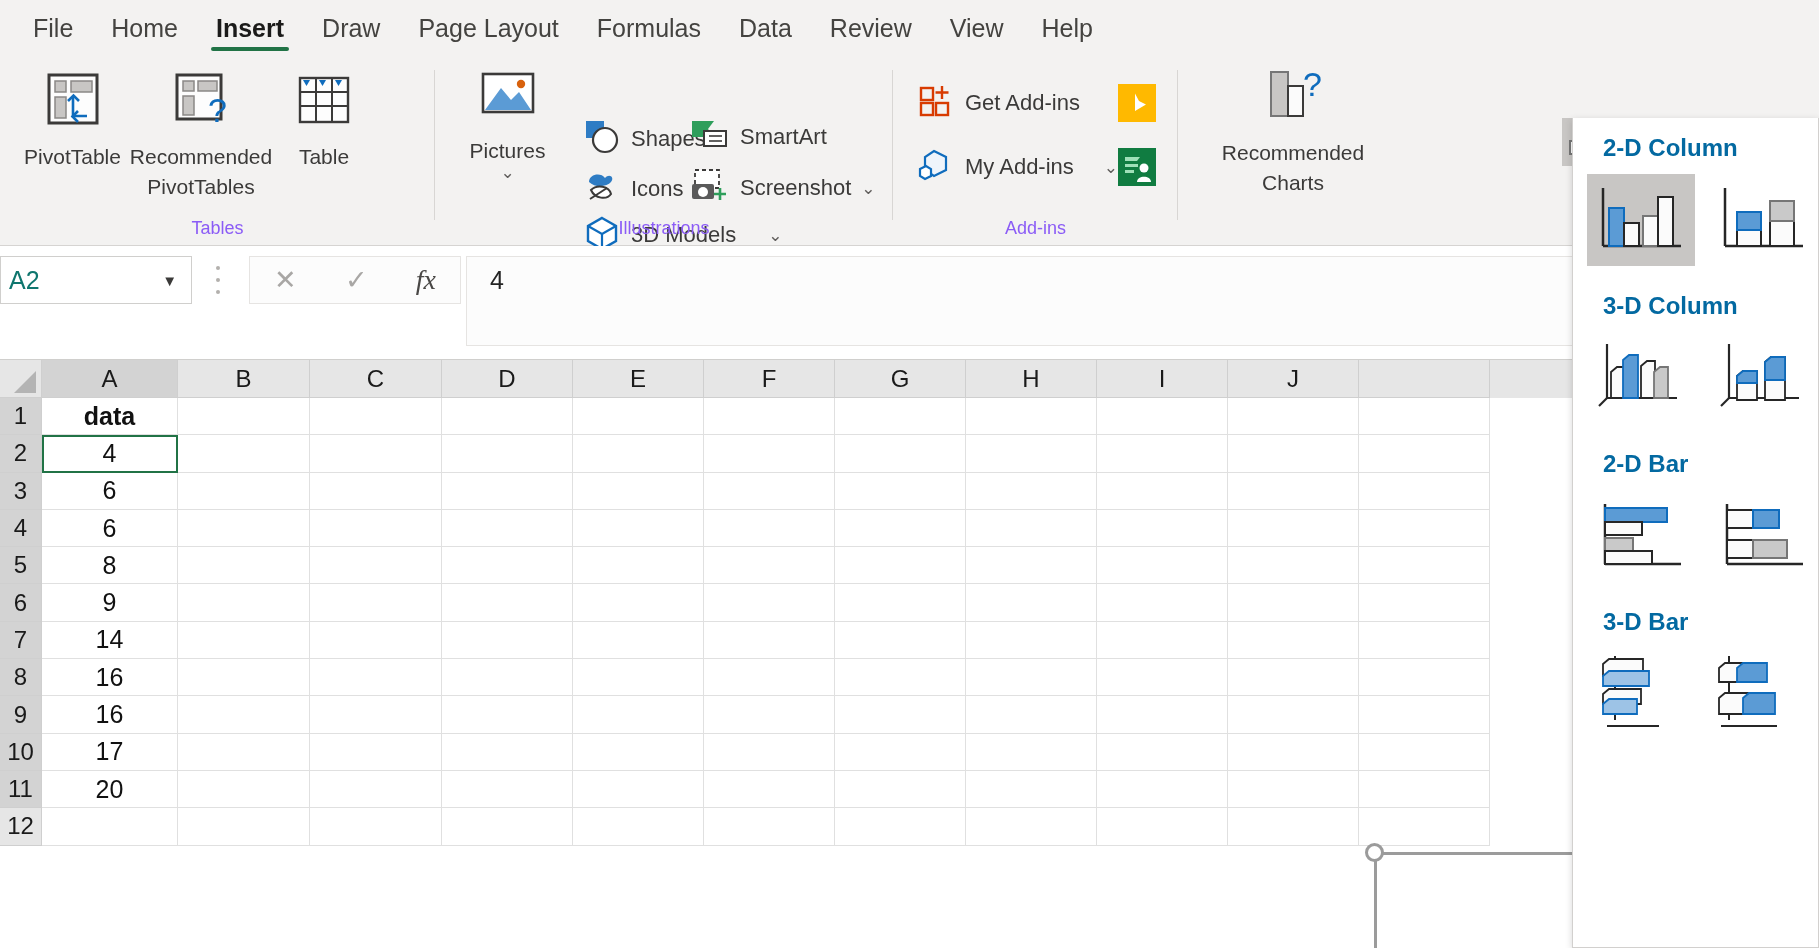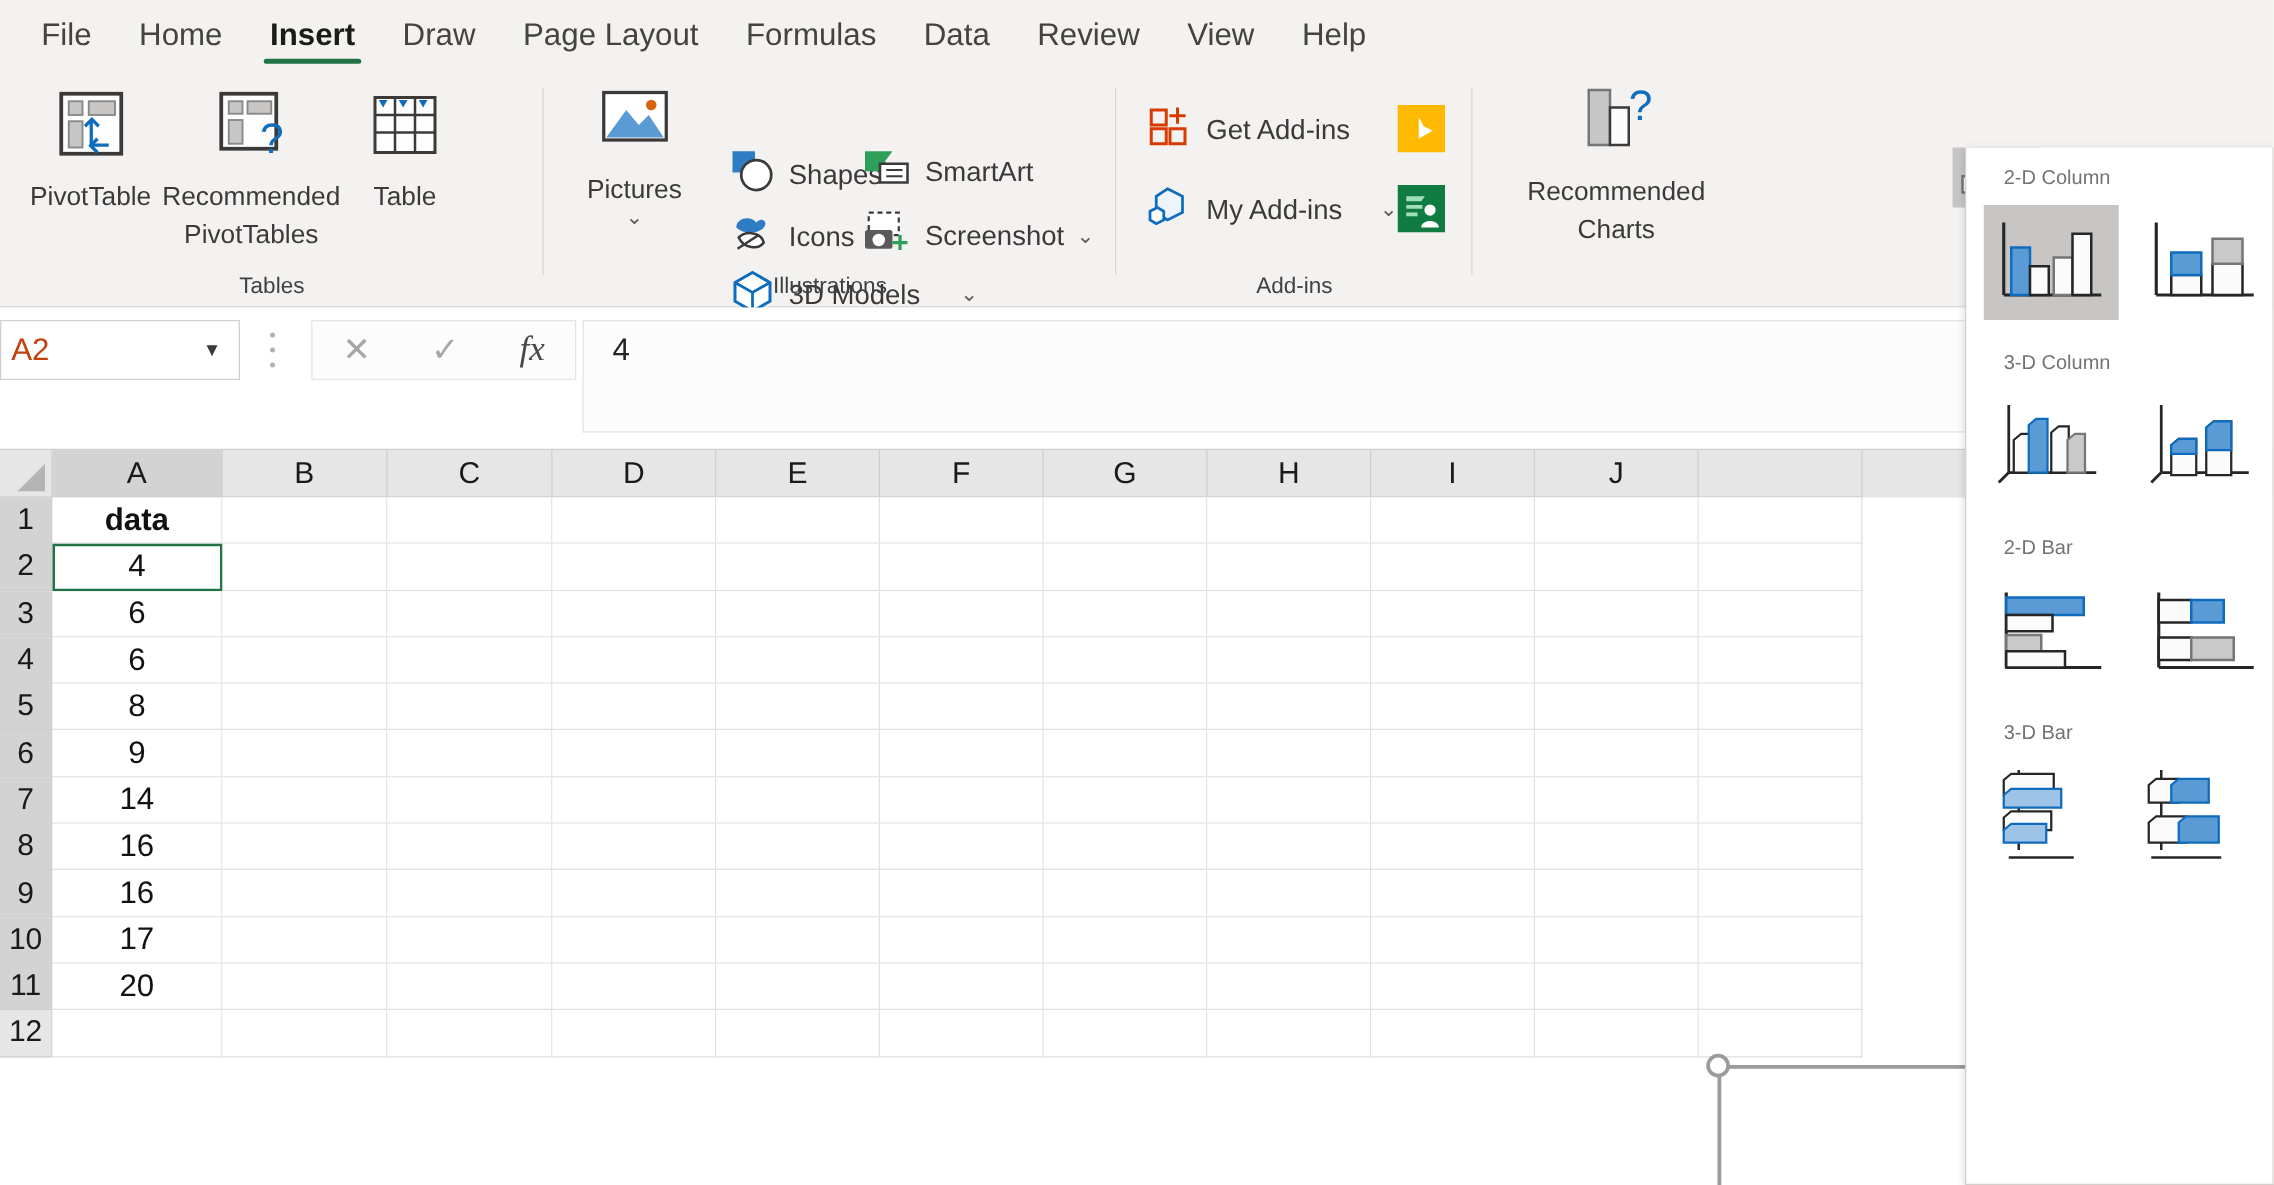--- a/index.html
+++ b/index.html
@@ -33,21 +33,21 @@
 
   
   .ribbon {
     position: absolute; top: 56px; left: 0; width: 1819px; height: 190px;
     background: #f3f2f1;
     border-bottom: 1px solid #d6d4d2;
   }
   .grp { position: absolute; top: 0; height: 190px; }
   .grp-label {
     position: absolute; bottom: 7px; left: 0; width: 100%;
-    text-align: center; font-size: 18px; color: #404040;
+    text-align: center; font-size: 18px; color: #8b5cf6;
   }
   .grp-sep {
     position: absolute; top: 14px; width: 1px; height: 150px; background: #d8d6d4;
   }
 
   .bigbtn {
     position: absolute; top: 10px;
     display: flex; flex-direction: column; align-items: center;
     cursor: default;
   }
@@ -75,39 +75,39 @@
   
   .gallery {
     position: absolute; left: 1572px; top: 118px; width: 247px; height: 830px;
     background: #ffffff;
     border: 1px solid #d2d0ce;
     border-top: none;
     box-shadow: 0 2px 7px rgba(0,0,0,.16);
     overflow: hidden;
   }
   .gal-sec-title {
-    font-size: 16px; font-weight: normal; color: #737373;
+    font-size: 24px; font-weight: bold; color: #0369a1;
     padding: 16px 0 8px 30px;
   }
   .gal-row { display: flex; padding: 4px 0 10px 14px; gap: 14px; }
   .gal-item { width: 108px; height: 92px; display: flex; align-items: center; justify-content: center; cursor: default; }
   .gal-item.sel { background: #c8c6c4; }
 
   
   .fbar {
     position: absolute; top: 246px; left: 0; width: 1819px; height: 114px;
     background: #ffffff;
     border-bottom: 1px solid #d0cfcd;
   }
   .namebox {
     position: absolute; left: 0; top: 10px; width: 192px; height: 48px;
     background: #ffffff; border: 1px solid #d0cfcd;
     display: flex; align-items: center; cursor: default;
   }
-  .namebox .val { font-size: 25px; color: #c2410c; padding-left: 8px; flex: 1; }
+  .namebox .val { font-size: 25px; color: #0f766e; padding-left: 8px; flex: 1; }
   .namebox .dd { font-size: 15px; color: #3b3a39; padding-right: 14px; }
   .gripper { position: absolute; left: 216px; top: 20px; width: 4px; height: 28px;
              display:flex; flex-direction:column; justify-content:space-between; }
   .gripper i { display:block; width:4px; height:4px; background:#b3b0ad; border-radius:50%; }
   .fbtns {
     position: absolute; left: 249px; top: 10px; width: 212px; height: 48px;
     background: #fcfcfc; border: 1px solid #e6e4e2;
     display: flex; align-items: center; justify-content: space-around;
   }
   .fbtns span { font-size: 27px; color: #a9a7a5; cursor: default; }

